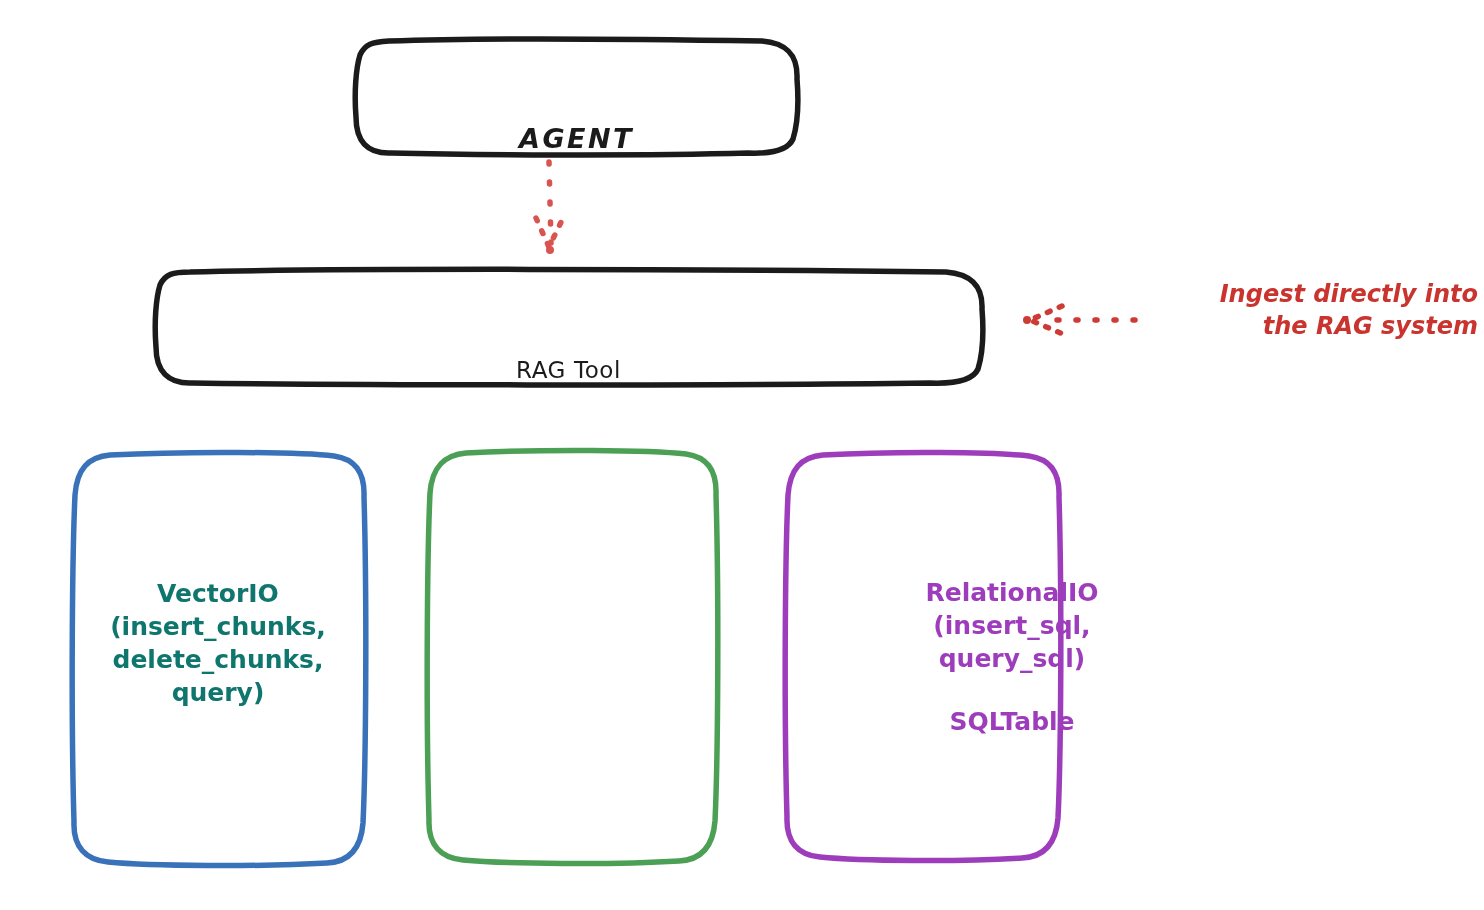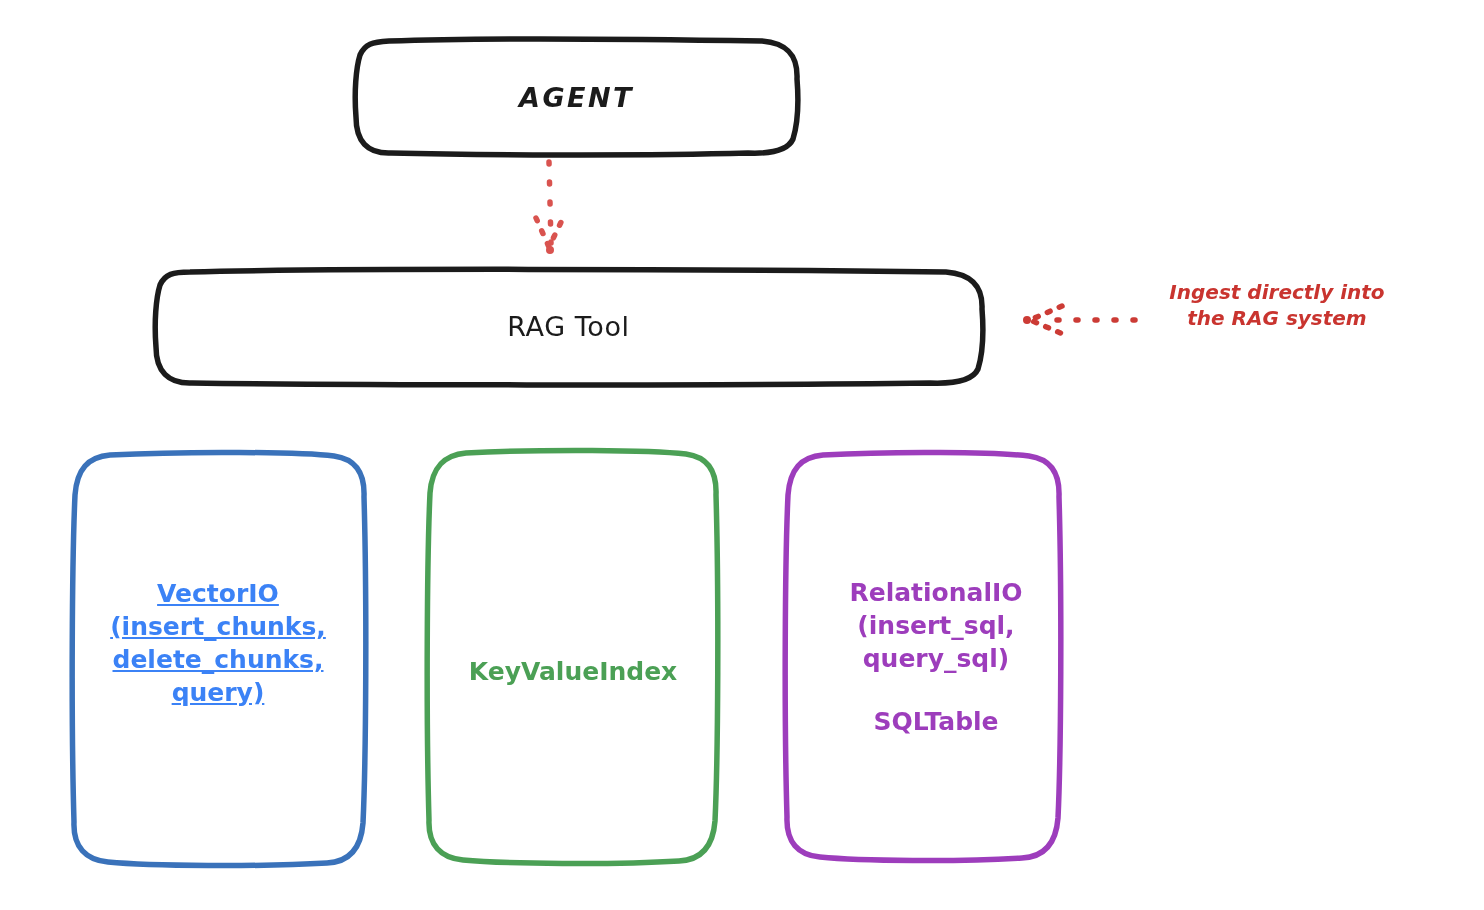--- a/index.html
+++ b/index.html
@@ -18,21 +18,21 @@
     position: absolute;
     inset: 0;
     width: 1484px;
     height: 910px;
   }
   .node-label {
     position: absolute;
     display: flex;
     flex-direction: column;
     align-items: center;
-    justify-content: center;
+    justify-content: flex-end;
     text-align: center;
     pointer-events: none;
     white-space: pre;
   }
   
   #agent-box {
     left: 355px; top: 40px; width: 443px; height: 114px;
   }
   #agent-box .txt {
     font-family: "DejaVu Sans", sans-serif;
@@ -41,21 +41,21 @@
     font-weight: 600;
     letter-spacing: 2.5px;
     color: #1b1b1b;
   }
   
   #ragtool-box {
     left: 155px; top: 270px; width: 827px; height: 113px;
   }
   #ragtool-box .txt {
     font-family: "DejaVu Sans", sans-serif;
-    font-size: 27px;
+    font-size: 23px;
     font-weight: 500;
     letter-spacing: 0.6px;
     color: #1b1b1b;
   }
   
   .store-label {
     position: absolute;
     display: flex;
     flex-direction: column;
     align-items: center;
@@ -66,32 +66,32 @@
     font-size: 25px;
     font-weight: 600;
     line-height: 1.32;
   }
   .store-label .api { white-space: pre-line; }
   .store-label .spacer { height: 30px; }
   .store-label .idx { white-space: pre; }
 
   #vector-label  { left: 72px;  top: 452px; width: 292px; height: 412px; color: #3a72ba; }
   #keyvalue-label{ left: 428px; top: 450px; width: 290px; height: 412px; color: #4ba055; }
-  #relational-label{ left: 752px; top: 452px; width: 272px; height: 410px; color: #9d3dbc; padding-left: 48px; }
+  #relational-label{ left: 828px; top: 452px; width: 272px; height: 410px; color: #9d3dbc; padding-left: 48px; }
 
   
   #annotation {
     position: absolute;
-    left: 1112px;
+    left: 1148px;
     top: 279px;
     width: 330px;
-    text-align: center;
+    text-align: right;
     pointer-events: none;
     font-family: "DejaVu Sans", sans-serif;
-    font-size: 20px;
+    font-size: 24px;
     font-style: italic;
     font-weight: 600;
     line-height: 1.32;
     color: #c9342f;
     white-space: pre-line;
   }
 </style>
 </head>
 <body style="background: rgb(255, 255, 255);">
 
@@ -161,31 +161,30 @@
 </svg>
 
 <div class="node-label" id="agent-box">
   <span class="txt">AGENT</span>
 </div>
 
 <div class="node-label" id="ragtool-box">
   <span class="txt">RAG Tool</span>
 </div>
 
-<div class="store-label" id="vector-label" style="color: #3b82f6; text-decoration: underline;">
+<div class="store-label" id="vector-label" style="color: #0f766e;">
   <span class="api">VectorIO
 (insert_chunks,
 delete_chunks,
 query)</span>
   <span class="spacer"></span>
 </div>
 
 <div class="store-label" id="keyvalue-label" style="color: rgb(75, 160, 85);">
   <span class="spacer"></span>
-  <span class="idx">KeyValueIndex</span>
 </div>
 
 <div class="store-label" id="relational-label" style="color: rgb(157, 61, 188);">
   <span class="api">RelationalIO
 (insert_sql,
 query_sql)</span>
   <span class="spacer"></span>
   <span class="idx">SQLTable</span>
 </div>
 

